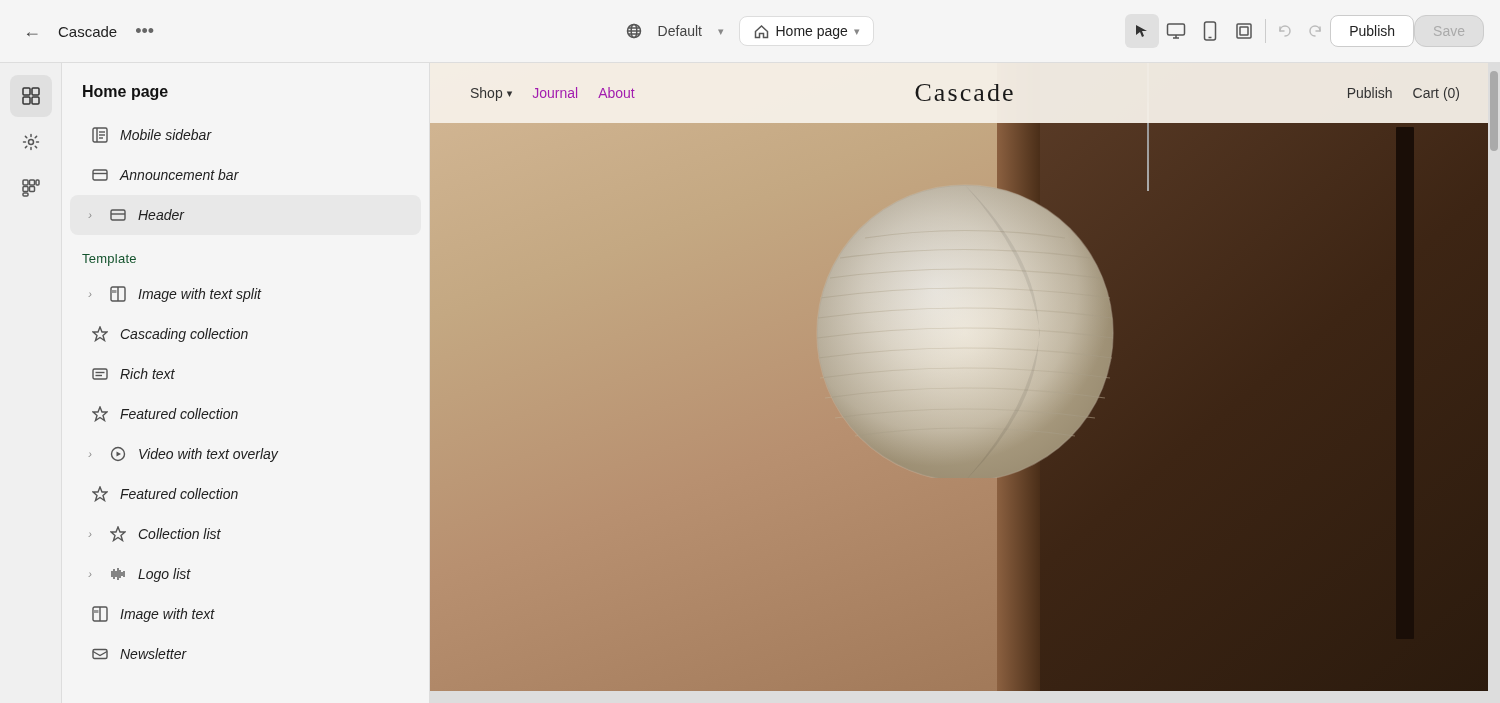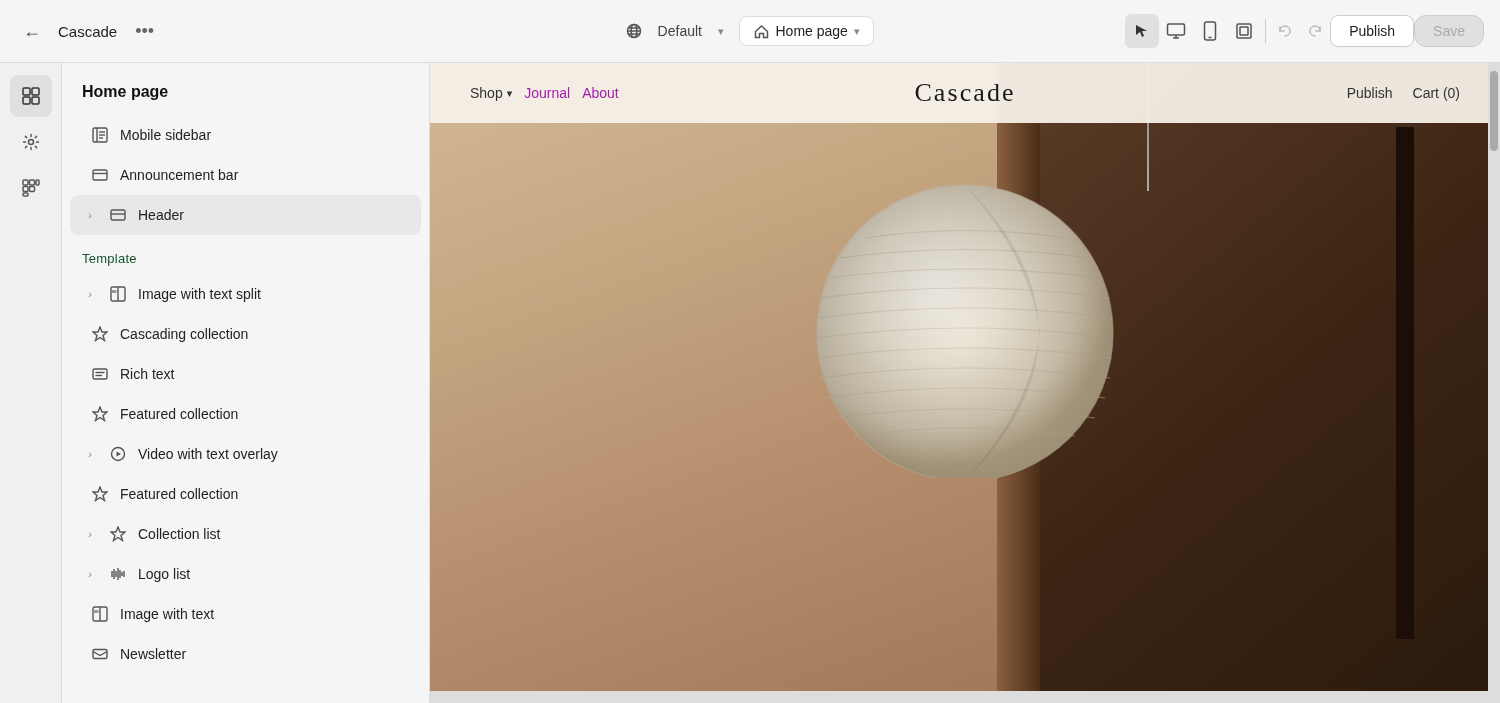--- a/index.html
+++ b/index.html
@@ -118,20 +118,21 @@
     .section-item {
       display: flex;
       align-items: center;
       padding: 10px 20px;
       cursor: pointer;
       border-radius: 8px;
       margin: 0 8px;
       gap: 10px;
       color: #222;
       font-size: 14px;
+      font-style: italic;
     }
     .section-item.with-chevron { padding-left: 12px; }
 
     .section-icon {
       width: 20px; height: 20px;
       display: flex; align-items: center; justify-content: center;
       color: #555; flex-shrink: 0; font-size: 14px;
     }
     .section-chevron {
       width: 16px; height: 16px;
@@ -174,21 +175,21 @@
       position: absolute;
       top: 0; left: 0; right: 0;
       height: 60px;
       background: rgba(245, 240, 232, 0.95);
       display: flex;
       align-items: center;
       padding: 0 40px;
       z-index: 5;
     }
     .preview-nav-left {
-      display: flex; align-items: center; gap: 12px;
+      display: flex; align-items: center; gap: 20px;
       font-size: 14px; color: #333;
     }
     .preview-nav-shop {
       display: flex; align-items: center; gap: 4px; cursor: pointer;
     }
     .preview-nav-link { cursor: pointer; color: #a21caf; }
     .preview-nav-brand {
       position: absolute; left: 50%; transform: translateX(-50%);
       font-size: 26px; font-weight: 300; letter-spacing: 0.08em; color: #1a1a1a;
       font-family: Georgia, serif;

